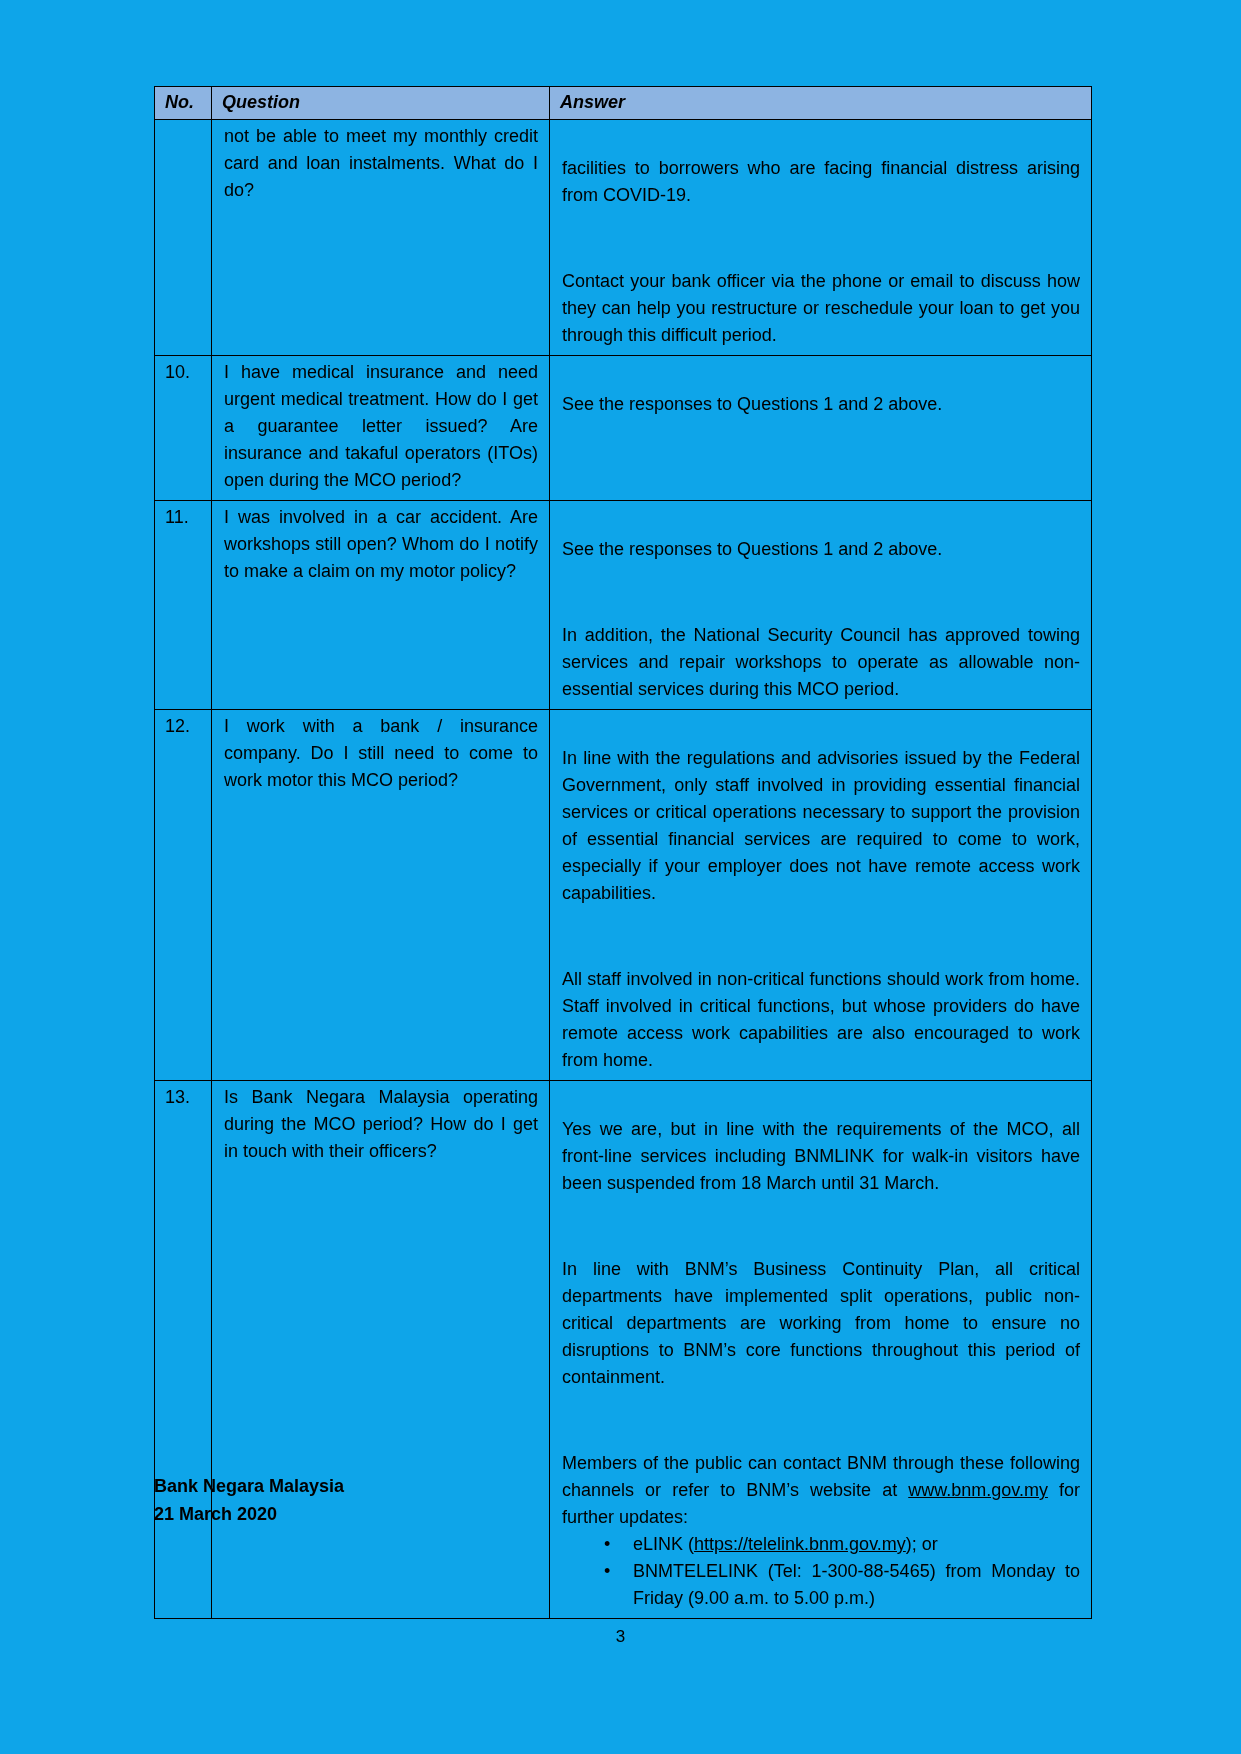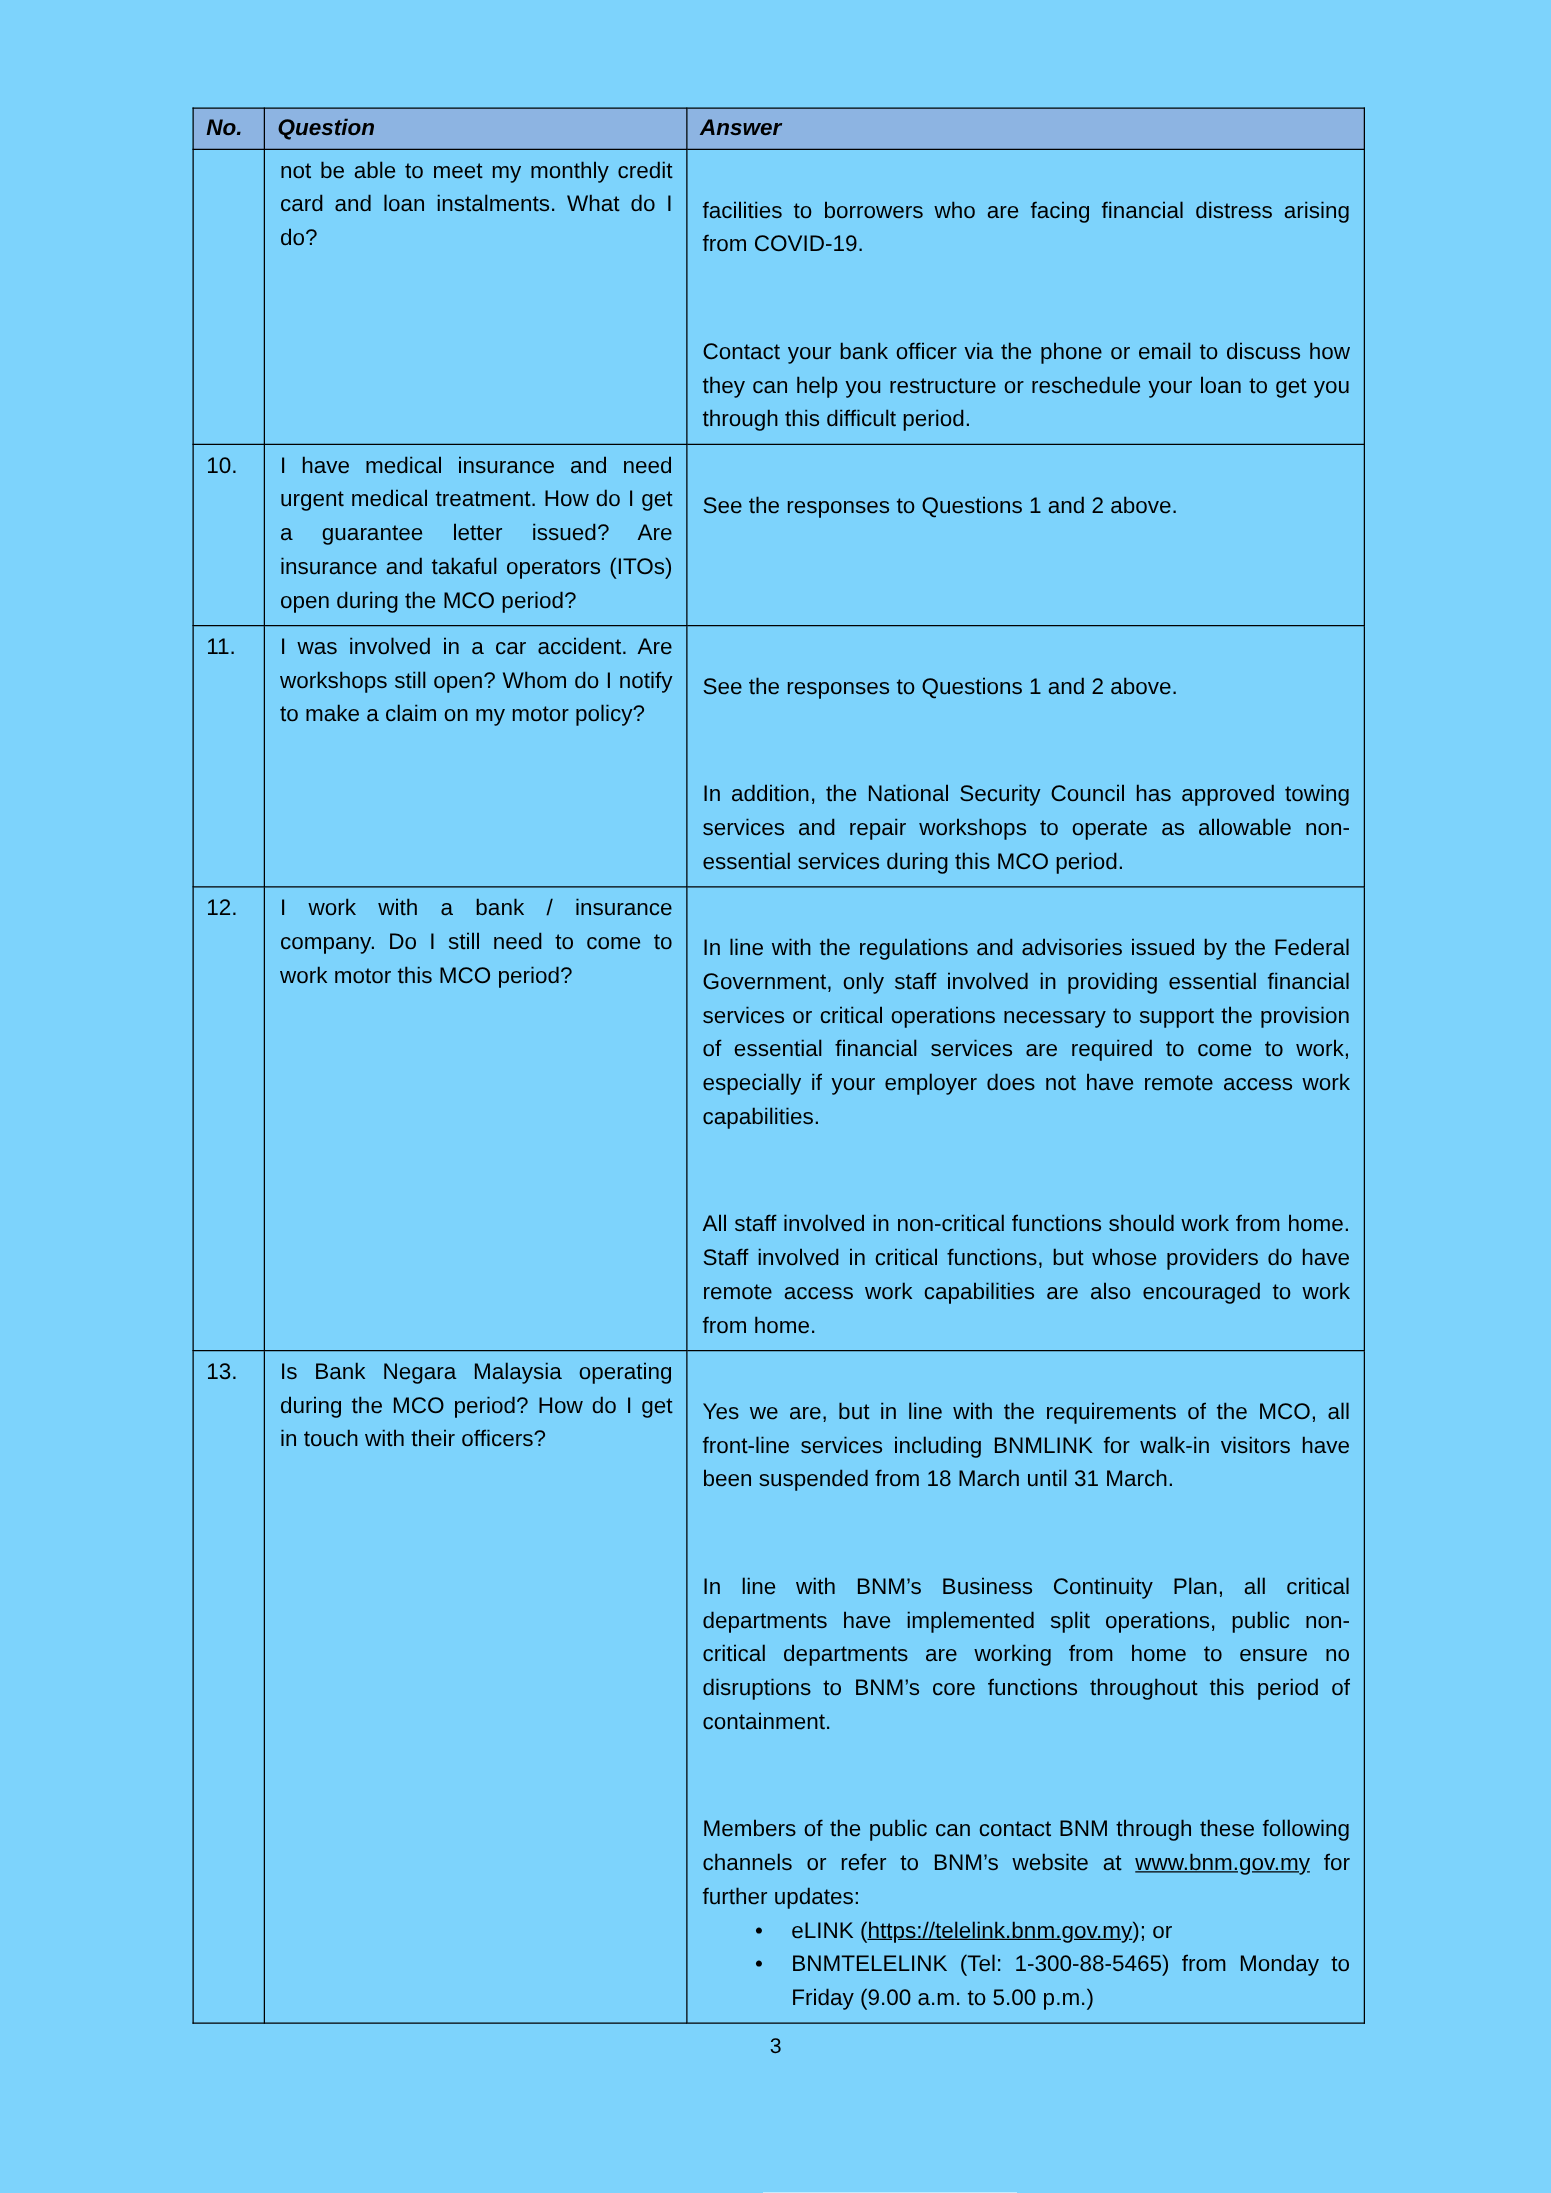--- a/index.html
+++ b/index.html
@@ -6,21 +6,21 @@
   html, body {
     width: 1241px; height: 1754px;
     background: #ffffff;
     font-family: "Liberation Sans", sans-serif;
     color: #000000;
     overflow: hidden;
   }
   .page {
     position: relative;
     width: 1241px; height: 1754px;
-    background: #7dd3fc;
+    background: #0ea5e9;
   }
   .table-wrap {
     position: absolute;
     left: 154px; top: 86px;
     width: 937px;
   }
   table.faq {
     width: 937px;
     border-collapse: collapse;
     table-layout: fixed;
@@ -149,16 +149,20 @@
               <div class="blank-line"></div>
               <div class="para"><span>Members of the public can contact BNM through these following channels or refer to BNM’s website at </span><span class="u">www.bnm.gov.my</span><span> for further updates:</span></div>
               <div class="bullet-item"><span class="bullet-dot">•</span><span>eLINK (</span><span class="u">https://telelink.bnm.gov.my</span><span>); or</span></div>
               <div class="bullet-item"><span class="bullet-dot">•</span><span>BNMTELELINK (Tel: 1-300-88-5465) from Monday to Friday (9.00 a.m. to 5.00 p.m.)</span></div>
             </td>
           </tr>
         </tbody>
     </table>
   </div>
 
+  <div class="doc-footer">
+    <div>Bank Negara Malaysia</div>
+    <div>21 March 2020</div>
+  </div>
 
   <div class="page-num">3</div>
 
 </div>
 
 </body></html>

